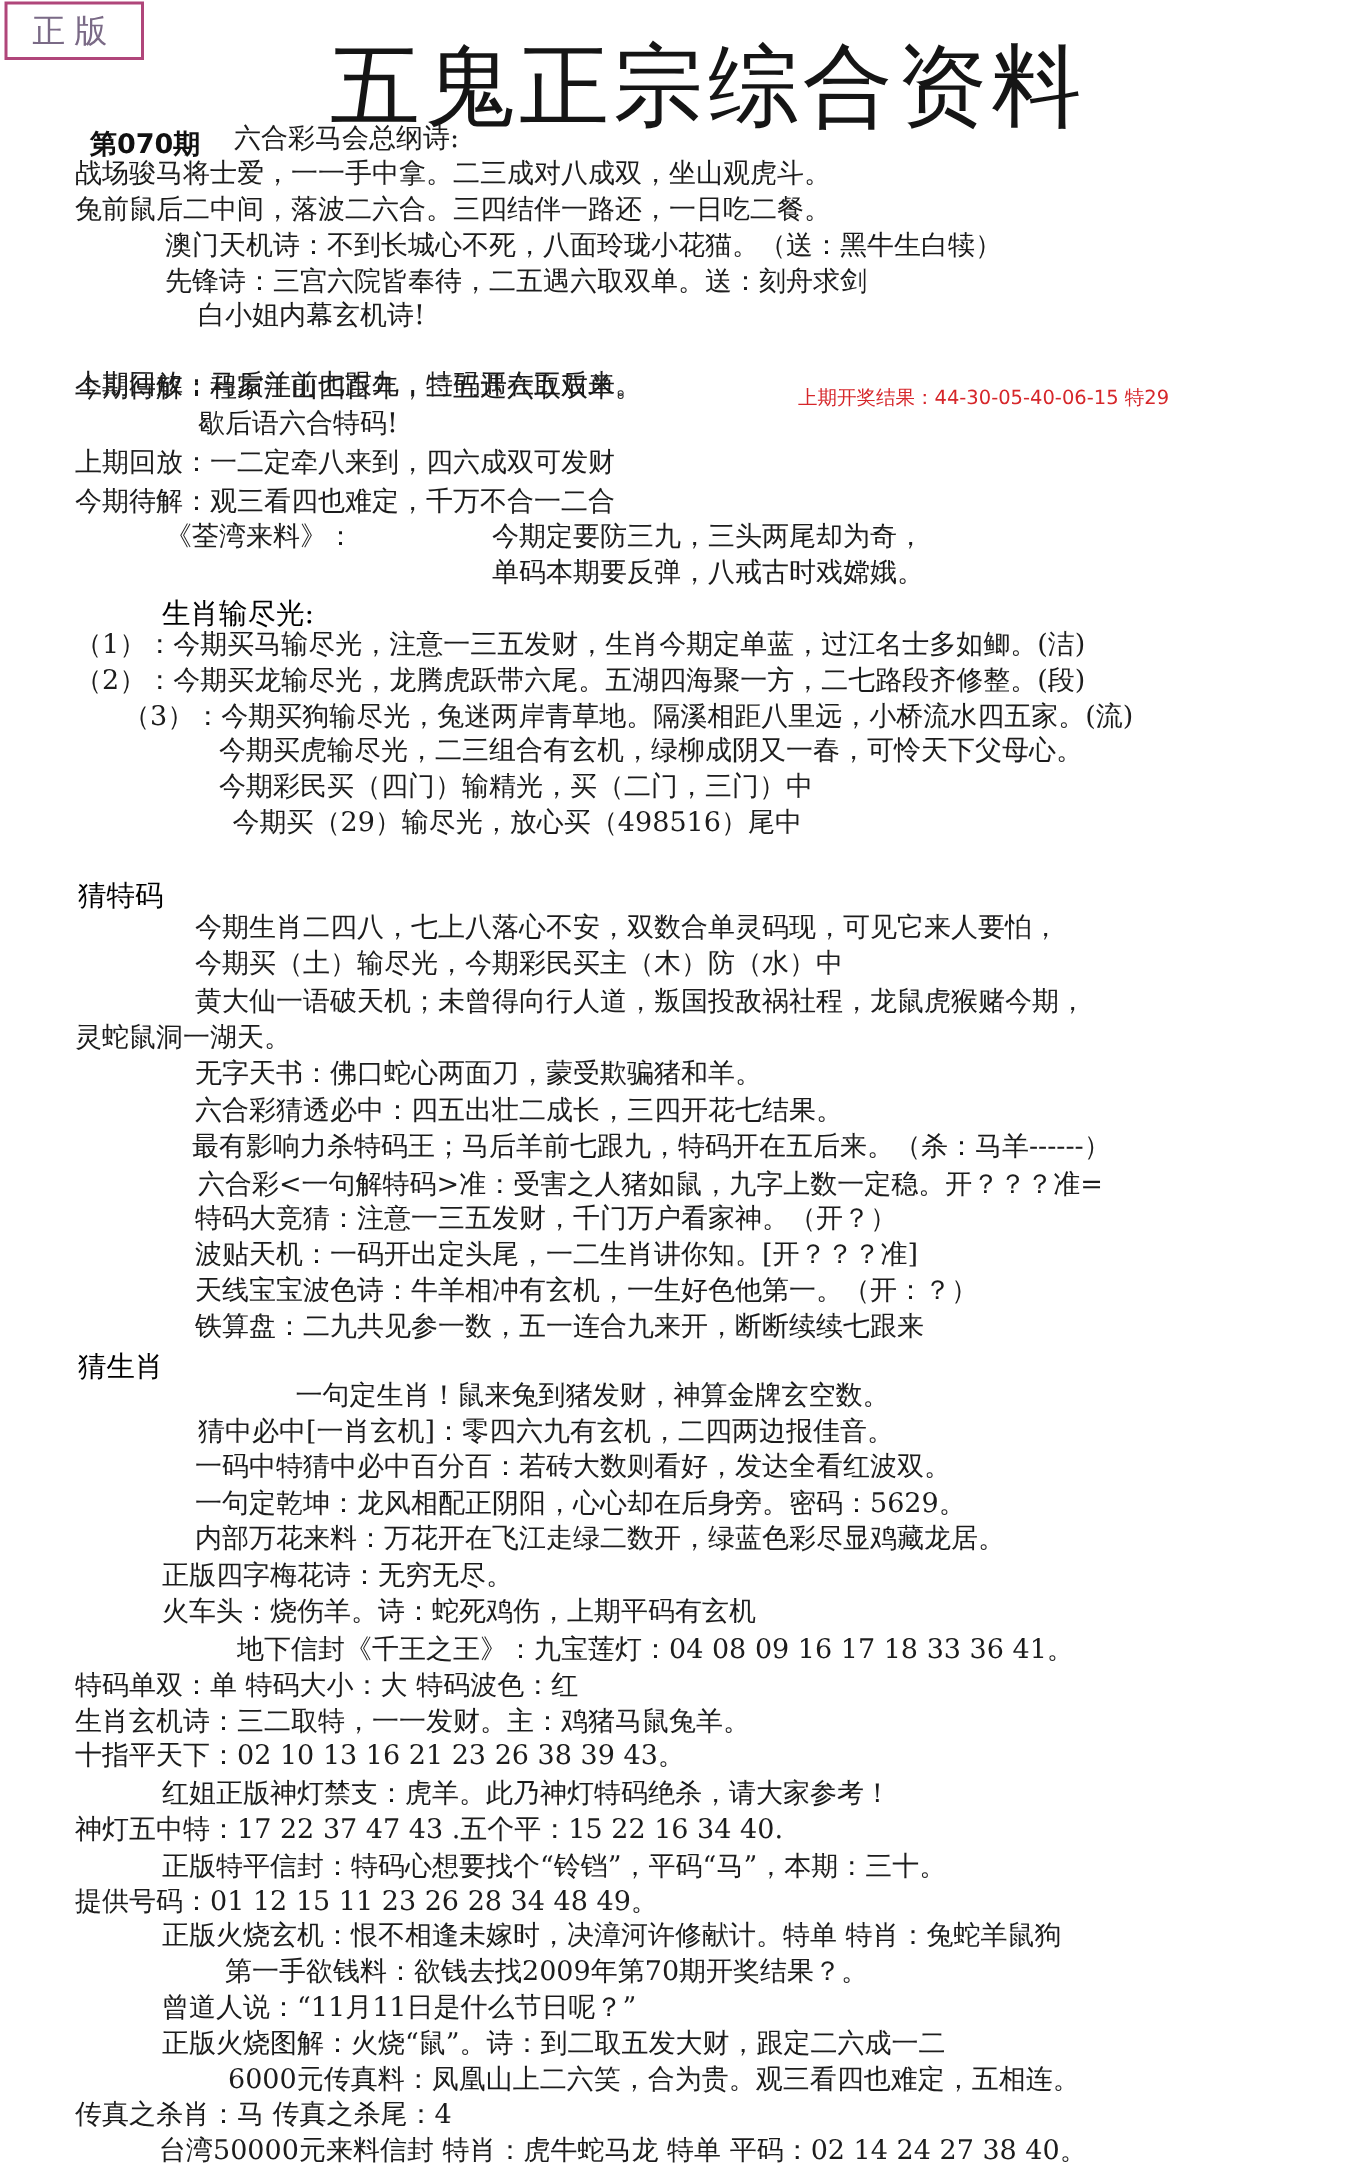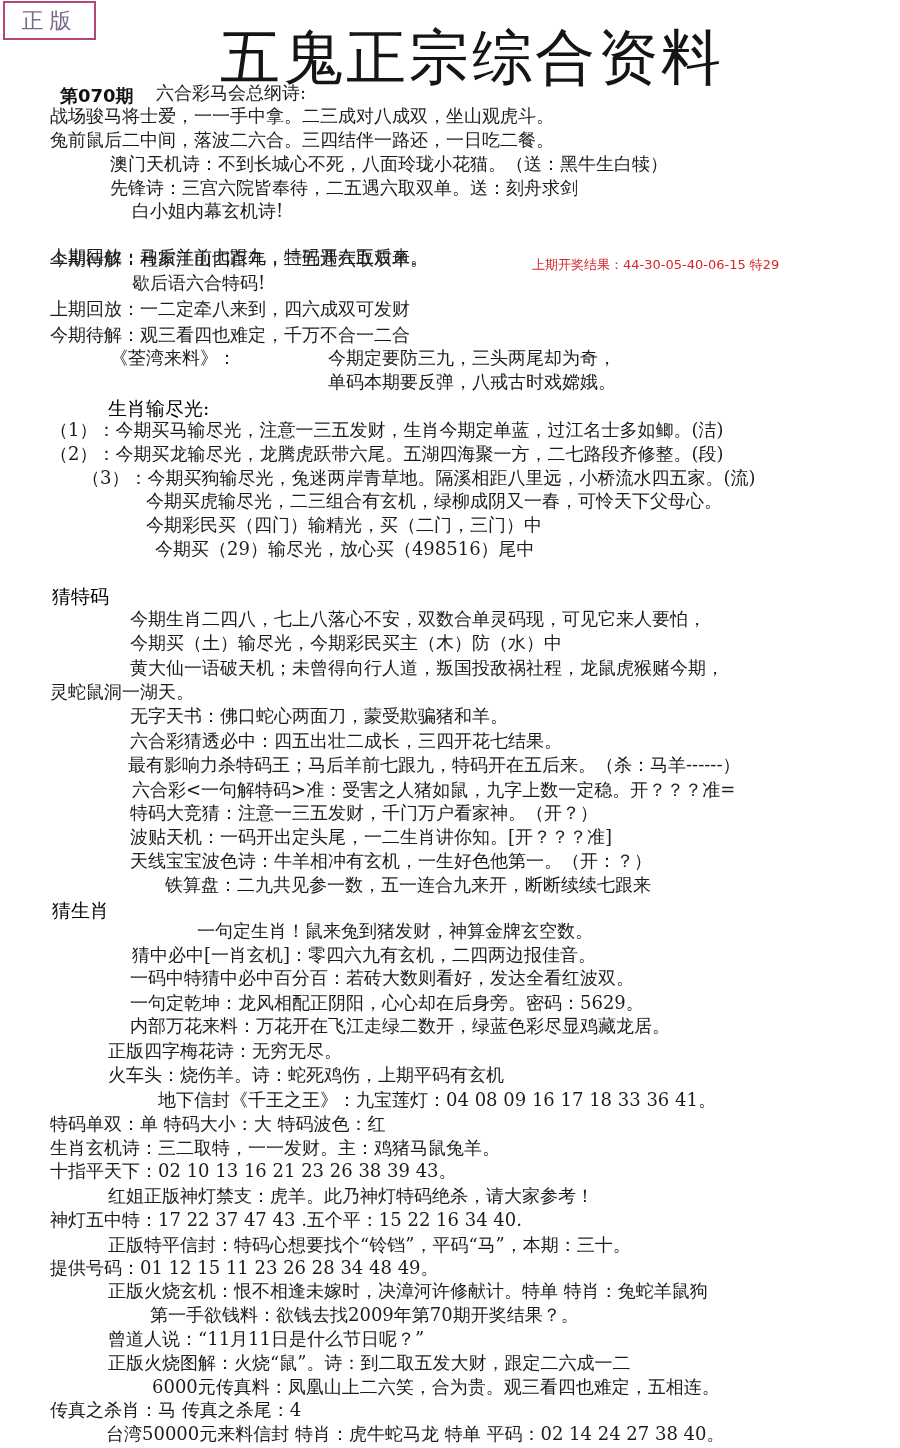--- a/index.html
+++ b/index.html
@@ -52,21 +52,21 @@
     <div class="abs line" style="left: 130px; top: 632px;">今期买（土）输尽光，今期彩民买主（木）防（水）中</div>
     <div class="abs line" style="left: 130px; top: 657px;">黄大仙一语破天机；未曾得向行人道，叛国投敌祸社程，龙鼠虎猴赌今期，</div>
     <div class="abs line" style="left: 50px; top: 681px;">灵蛇鼠洞一湖天。</div>
     <div class="abs line" style="left: 130px; top: 705px;">无字天书：佛口蛇心两面刀，蒙受欺骗猪和羊。</div>
     <div class="abs line" style="left: 130px; top: 730px;">六合彩猜透必中：四五出壮二成长，三四开花七结果。</div>
     <div class="abs line" style="left: 128px; top: 754px;">最有影响力杀特码王；马后羊前七跟九，特码开在五后来。（杀：马羊------）</div>
     <div class="abs line" style="left: 132px; top: 779px;">六合彩&lt;一句解特码&gt;准：受害之人猪如鼠，九字上数一定稳。开？？？准=</div>
     <div class="abs line" style="left: 130px; top: 802px;">特码大竞猜：注意一三五发财，千门万户看家神。（开？）</div>
     <div class="abs line" style="left: 130px; top: 826px;">波贴天机：一码开出定头尾，一二生肖讲你知。[开？？？准]</div>
     <div class="abs line" style="left: 130px; top: 850px;">天线宝宝波色诗：牛羊相冲有玄机，一生好色他第一。（开：？）</div>
-    <div class="abs line" style="left: 130px; top: 874px; margin-left: 35px;">铁算盘：二九共见参一数，五一连合九来开，断断续续七跟来</div>
+    <div class="abs line" style="left: 130px; top: 874px;">铁算盘：二九共见参一数，五一连合九来开，断断续续七跟来</div>
     <div class="abs line" style="left: 172px; top: 920px; margin-left: 25px;">一句定生肖！鼠来兔到猪发财，神算金牌玄空数。</div>
     <div class="abs line" style="left: 132px; top: 944px;">猜中必中[一肖玄机]：零四六九有玄机，二四两边报佳音。</div>
     <div class="abs line" style="left: 130px; top: 967px;">一码中特猜中必中百分百：若砖大数则看好，发达全看红波双。</div>
     <div class="abs line" style="left: 130px; top: 992px;">一句定乾坤：龙风相配正阴阳，心心却在后身旁。密码：5629。</div>
     <div class="abs line" style="left: 130px; top: 1015px;">内部万花来料：万花开在飞江走绿二数开，绿蓝色彩尽显鸡藏龙居。</div>
     <div class="abs line" style="left: 108px; top: 1040px;">正版四字梅花诗：无穷无尽。</div>
     <div class="abs line" style="left: 108px; top: 1064px;">火车头：烧伤羊。诗：蛇死鸡伤，上期平码有玄机</div>
     <div class="abs line" style="left: 158px; top: 1089px;">地下信封《千王之王》：九宝莲灯：04 08 09 16 17 18 33 36 41。</div>
     <div class="abs line" style="left: 50px; top: 1113px;">特码单双：单 特码大小：大 特码波色：红</div>
     <div class="abs line" style="left: 50px; top: 1137px;">生肖玄机诗：三二取特，一一发财。主：鸡猪马鼠兔羊。</div>

